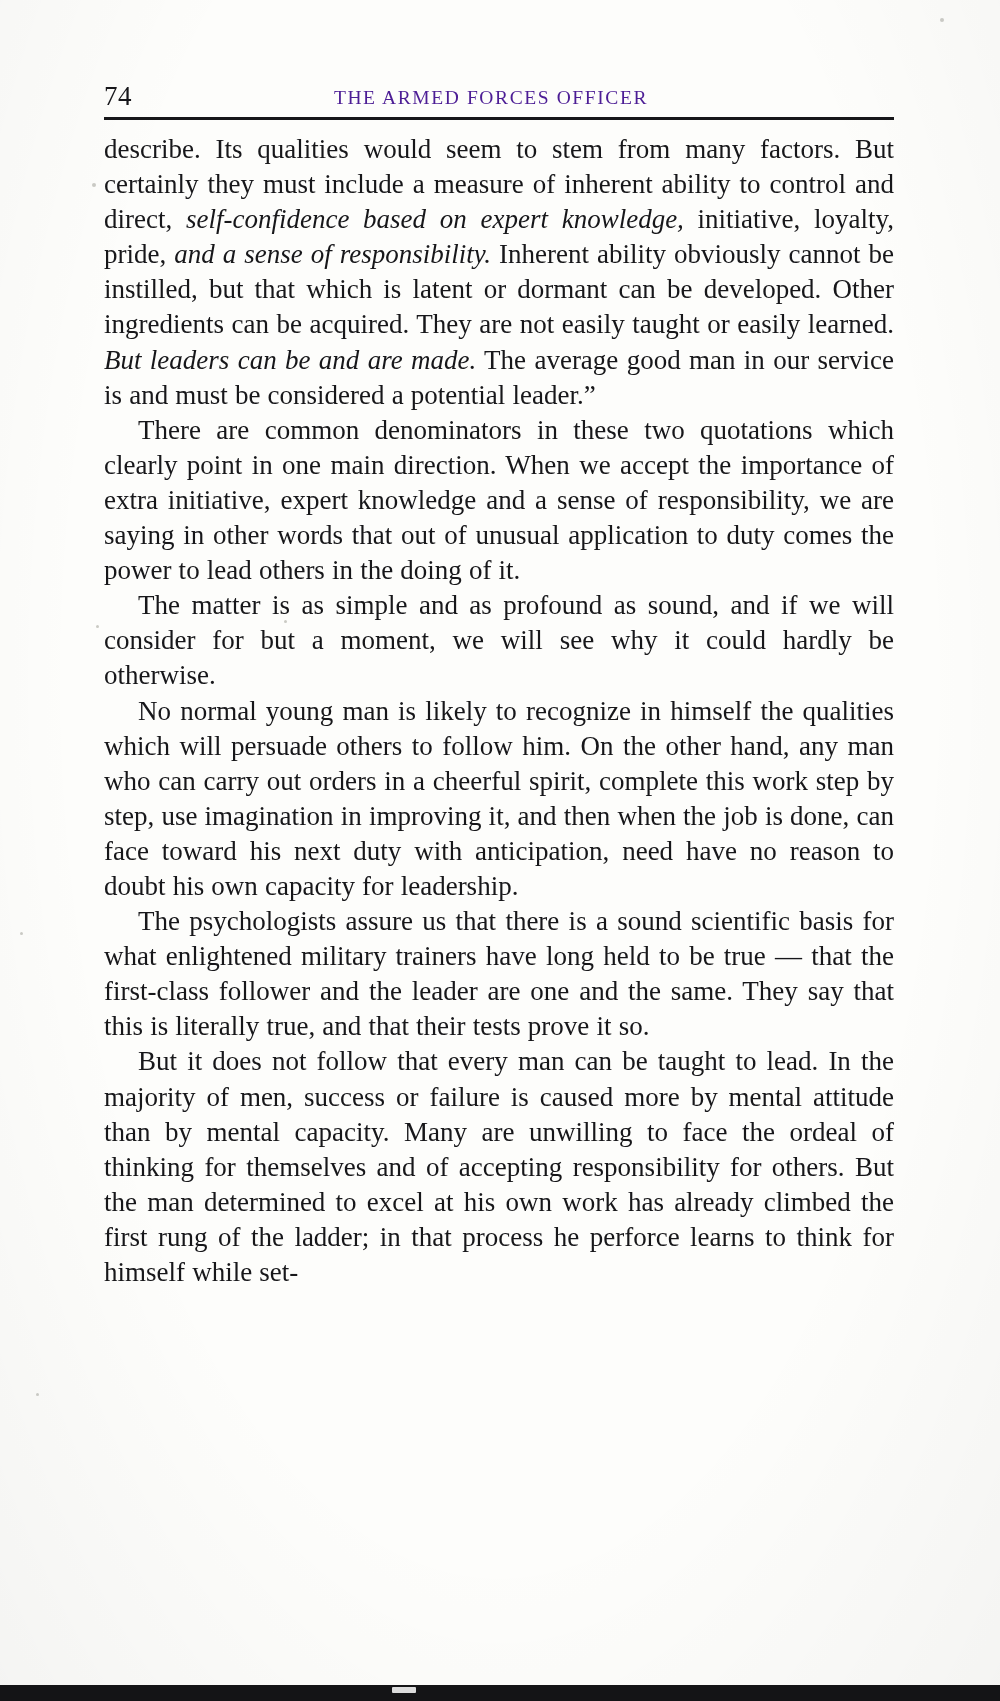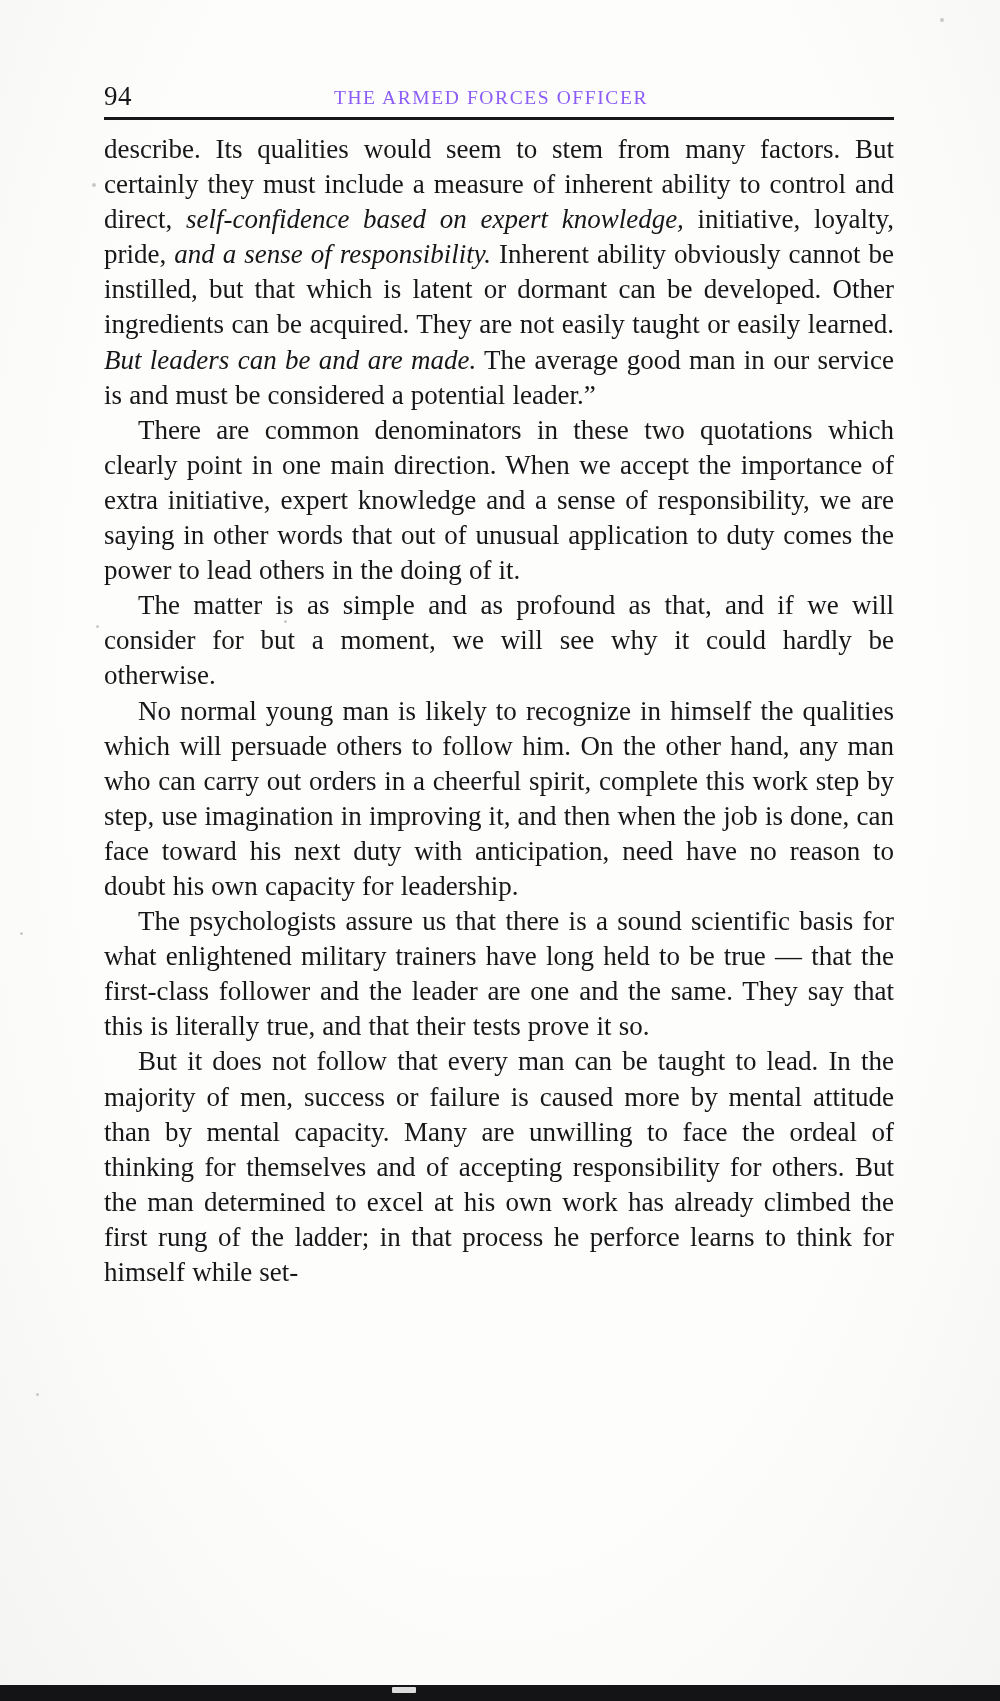--- a/index.html
+++ b/index.html
@@ -49,21 +49,21 @@
   }
   .head-title {
     flex: 1;
     text-align: center;
     font-size: 19.5px;
     letter-spacing: 1.6px;
     text-transform: uppercase;
     font-variant: small-caps;
     padding-right: 44px;
     padding-bottom: 3px;
-    color: #8b5cf6;
+    color: #4c1d95;
   }
   .rule {
     position: absolute;
     left: 104px;
     top: 117px;
     width: 790px;
     height: 3px;
     background: #17171a;
   }
   .body-col {
@@ -112,30 +112,30 @@
     border-radius: 50%;
     opacity: 0.8;
   }
 </style>
 </head>
 <body>
 
 <div class="page">
 
   <div class="running-head">
-    <div class="folio">94</div>
+    <div class="folio">74</div>
     <div class="head-title">The Armed Forces Officer</div>
   </div>
 
   <div class="rule"></div>
 
   <div class="body-col">
     <p class="para no-indent">describe. Its qualities would seem to stem from many factors. But certainly they must include a measure of inherent ability to control and direct, <i>self-confidence based on expert knowledge,</i> initiative, loyalty, pride, <i>and a sense of responsibility.</i> Inherent ability obviously cannot be instilled, but that which is latent or dormant can be developed. Other ingredients can be acquired. They are not easily taught or easily learned. <i>But leaders can be and are made.</i> The average good man in our service is and must be considered a potential leader.”</p>
     <p class="para">There are common denominators in these two quotations which clearly point in one main direction. When we accept the importance of extra initiative, expert knowledge and a sense of responsibility, we are saying in other words that out of unusual application to duty comes the power to lead others in the doing of it.</p>
-    <p class="para">The matter is as simple and as profound as that, and if we will consider for but a moment, we will see why it could hardly be otherwise.</p>
+    <p class="para">The matter is as simple and as profound as sound, and if we will consider for but a moment, we will see why it could hardly be otherwise.</p>
     <p class="para">No normal young man is likely to recognize in himself the qualities which will persuade others to follow him. On the other hand, any man who can carry out orders in a cheerful spirit, complete this work step by step, use imagination in improving it, and then when the job is done, can face toward his next duty with anticipation, need have no reason to doubt his own capacity for leadership.</p>
     <p class="para">The psychologists assure us that there is a sound scientific basis for what enlightened military trainers have long held to be true — that the first-class follower and the leader are one and the same. They say that this is literally true, and that their tests prove it so.</p>
     <p class="para">But it does not follow that every man can be taught to lead. In the majority of men, success or failure is caused more by mental attitude than by mental capacity. Many are unwilling to face the ordeal of thinking for themselves and of accepting responsibility for others. But the man determined to excel at his own work has already climbed the first rung of the ladder; in that process he perforce learns to think for himself while set-</p>
   </div>
 
   <div class="edge-speck" style="left:92px; top:183px; width:4px; height:4px;"></div>
   <div class="edge-speck" style="left:96px; top:625px; width:3px; height:3px;"></div>
   <div class="edge-speck" style="left:284px; top:620px; width:3px; height:3px;"></div>
   <div class="edge-speck" style="left:20px; top:932px; width:3px; height:3px;"></div>
   <div class="edge-speck" style="left:940px; top:18px; width:4px; height:4px;"></div>

